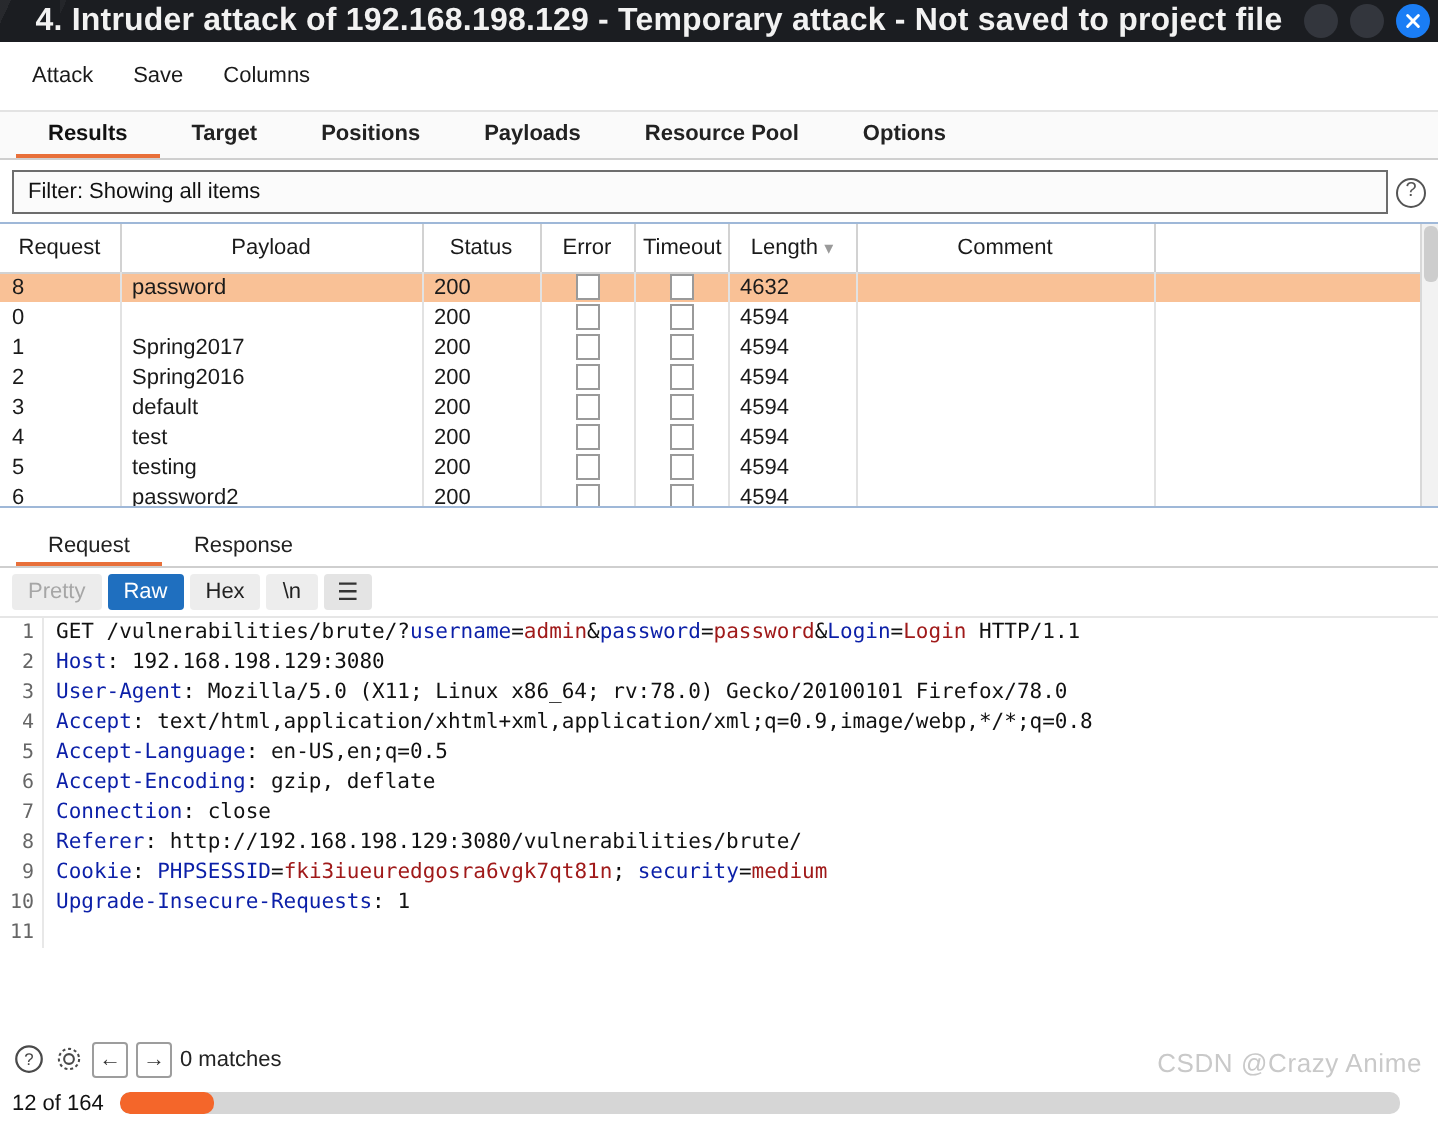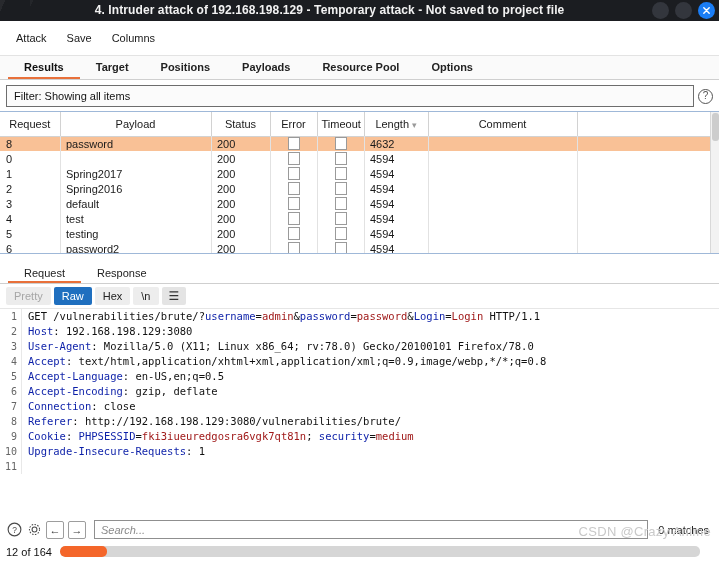--- a/index.html
+++ b/index.html
@@ -23,21 +23,21 @@
       linear-gradient(115deg, rgba(255,255,255,0.04) 0px, rgba(255,255,255,0.04) 3px, transparent 3px, transparent 26px);
     background-position: 0 0, 30px 0;
     overflow: hidden;
   }
   .titlebar-text {
     position: absolute;
     left: 0; right: 0; top: 0;
     line-height: 21px;
     text-align: center;
     color: #f2f2f2;
-    font-size: 12px;
+    font-size: 16px;
     font-weight: bold;
     letter-spacing: 0.1px;
     padding-right: 60px;
     white-space: nowrap;
   }
   .win-btns {
     position: absolute;
     right: 4px; top: 2px;
     display: flex;
     gap: 6px;
@@ -621,23 +621,20 @@
   <div class="icon-btn">
     <svg width="15" height="15" viewBox="0 0 16 16" aria-hidden="true">
       <g stroke="#4a4a4a" stroke-width="1.1" fill="none">
         <circle cx="8" cy="8" r="2.6"></circle>
         <circle cx="8" cy="8" r="5.4" stroke-dasharray="1.6 1.5"></circle>
       </g>
     </svg>
   </div>
   <div class="arrow-btn">←</div>
   <div class="arrow-btn">→</div>
-  <div class="searchfield">
-    <span>Search...</span>
-  </div>
   <div class="matches">0 matches</div>
 </div>
 
 <div class="watermark">CSDN @Crazy Anime</div>
 
 <div class="statusbar">
   <div class="status-count">12 of 164</div>
   <div class="progress-track">
     <div class="progress-fill" id="pfill" style="width: 7.3%;"></div>
   </div>

